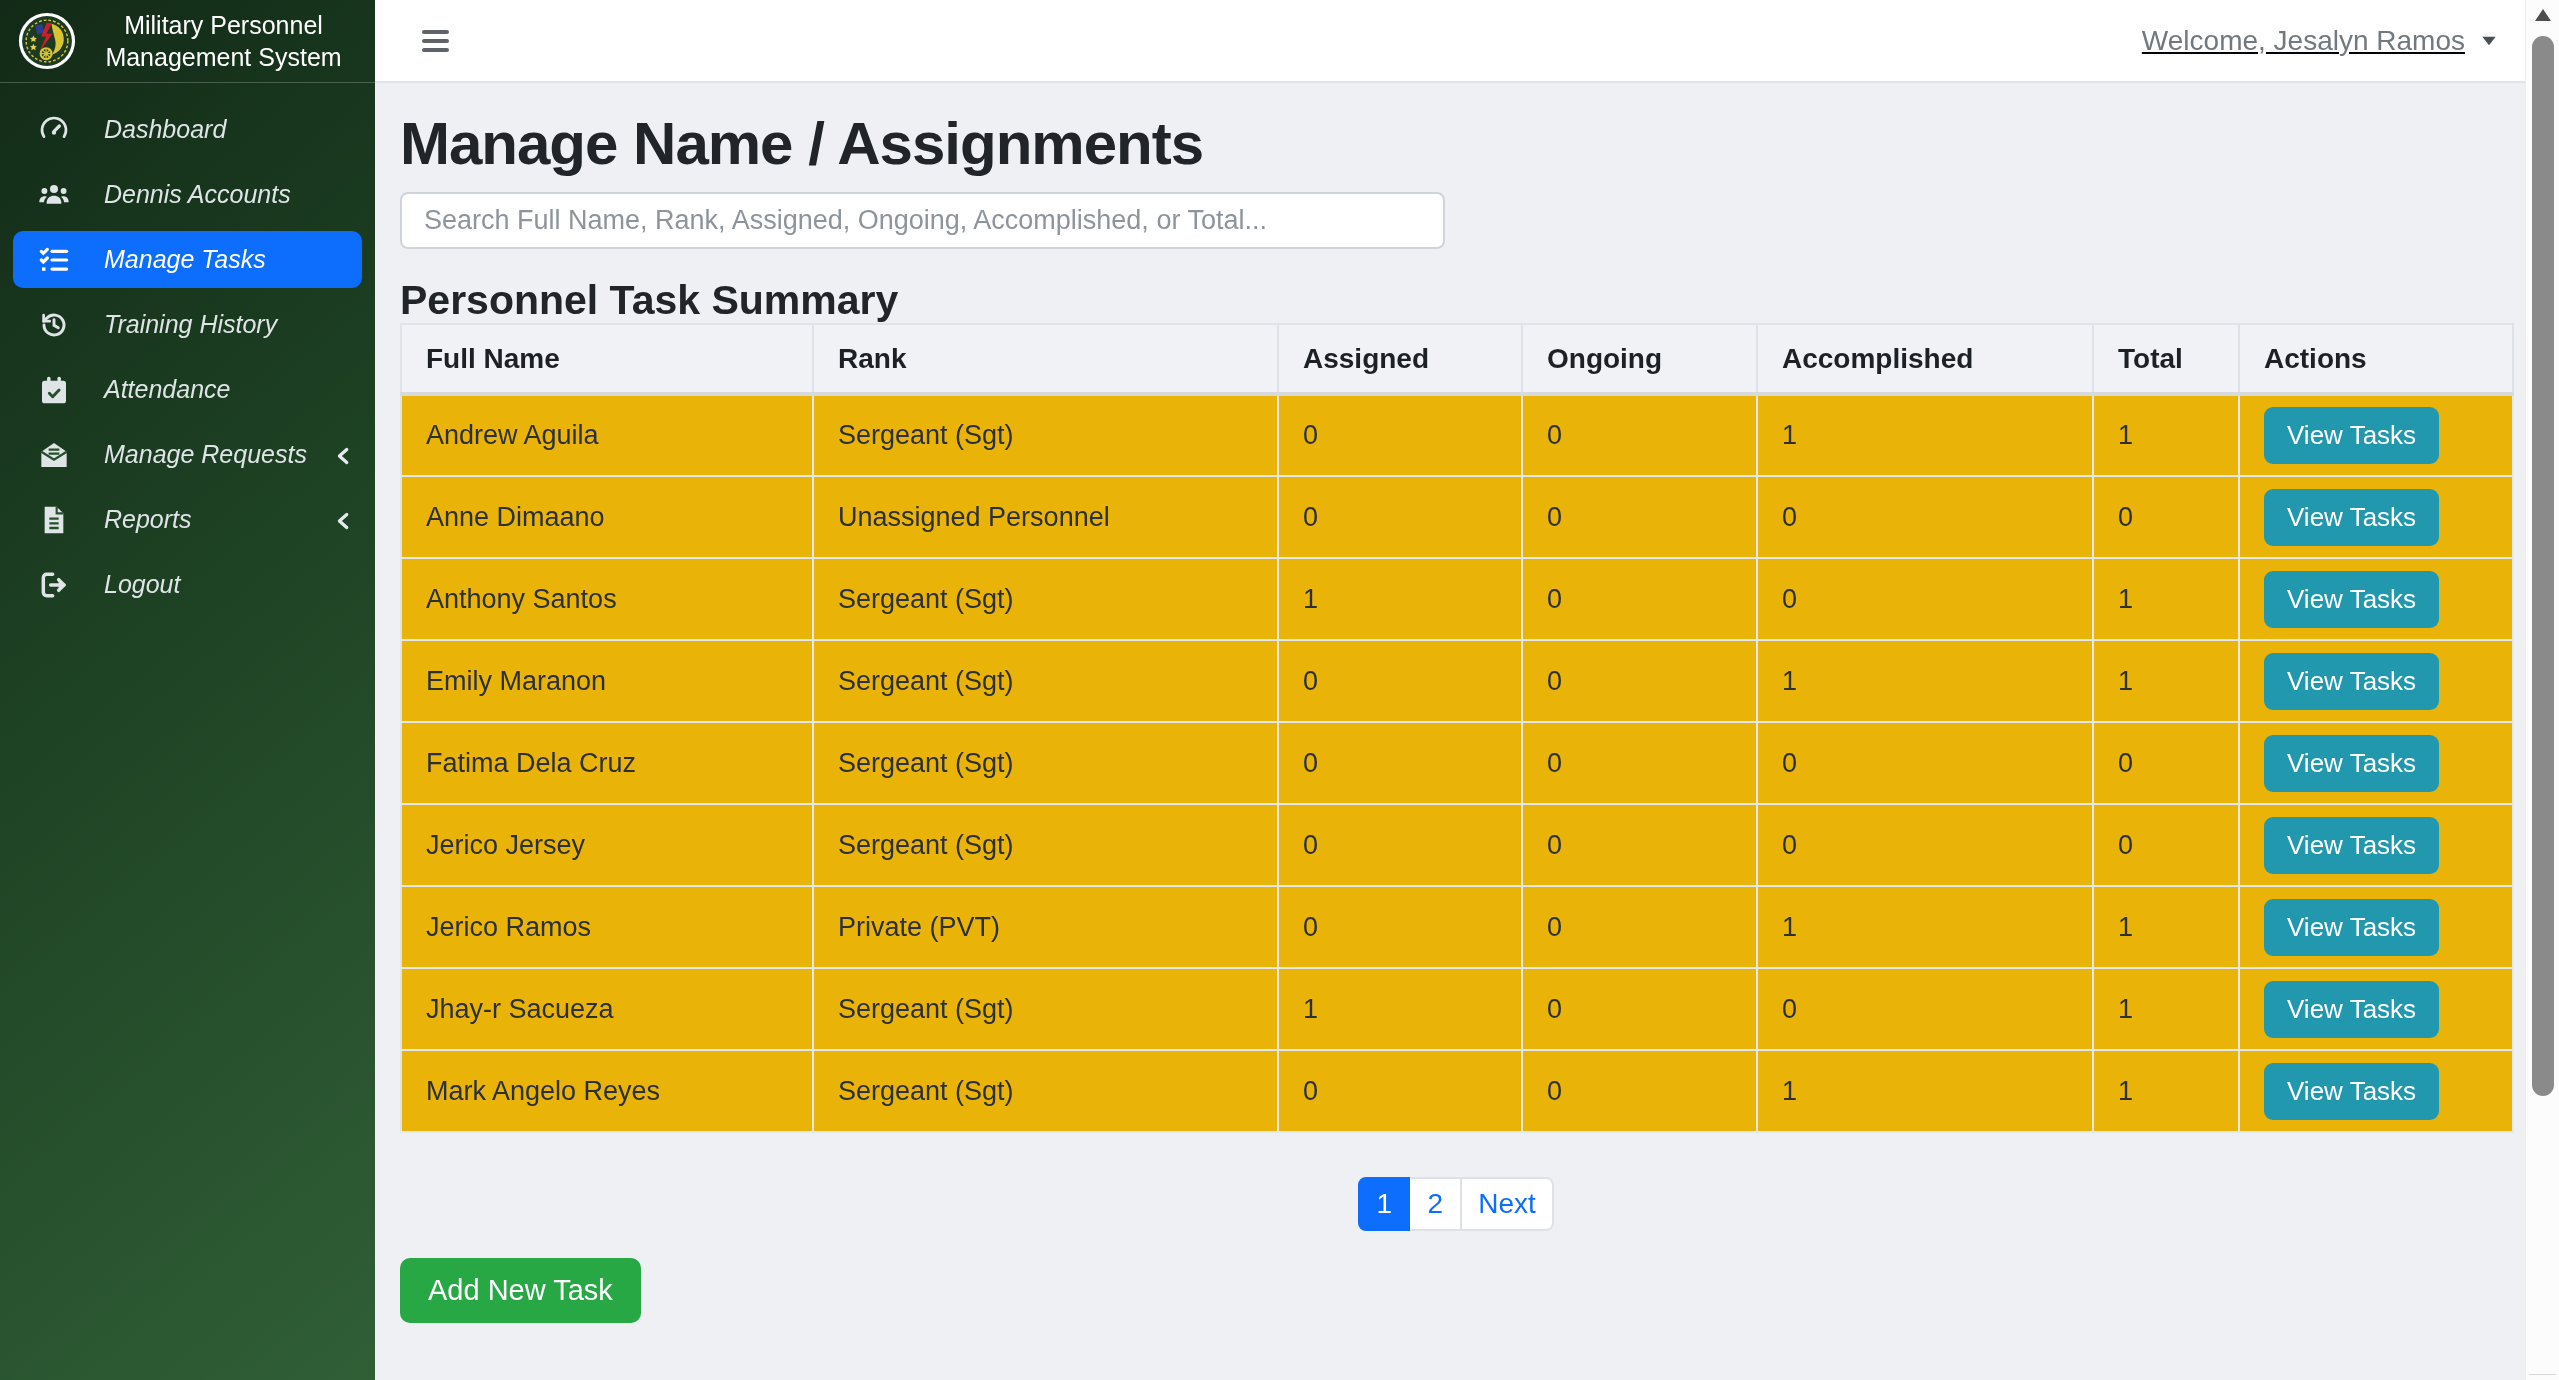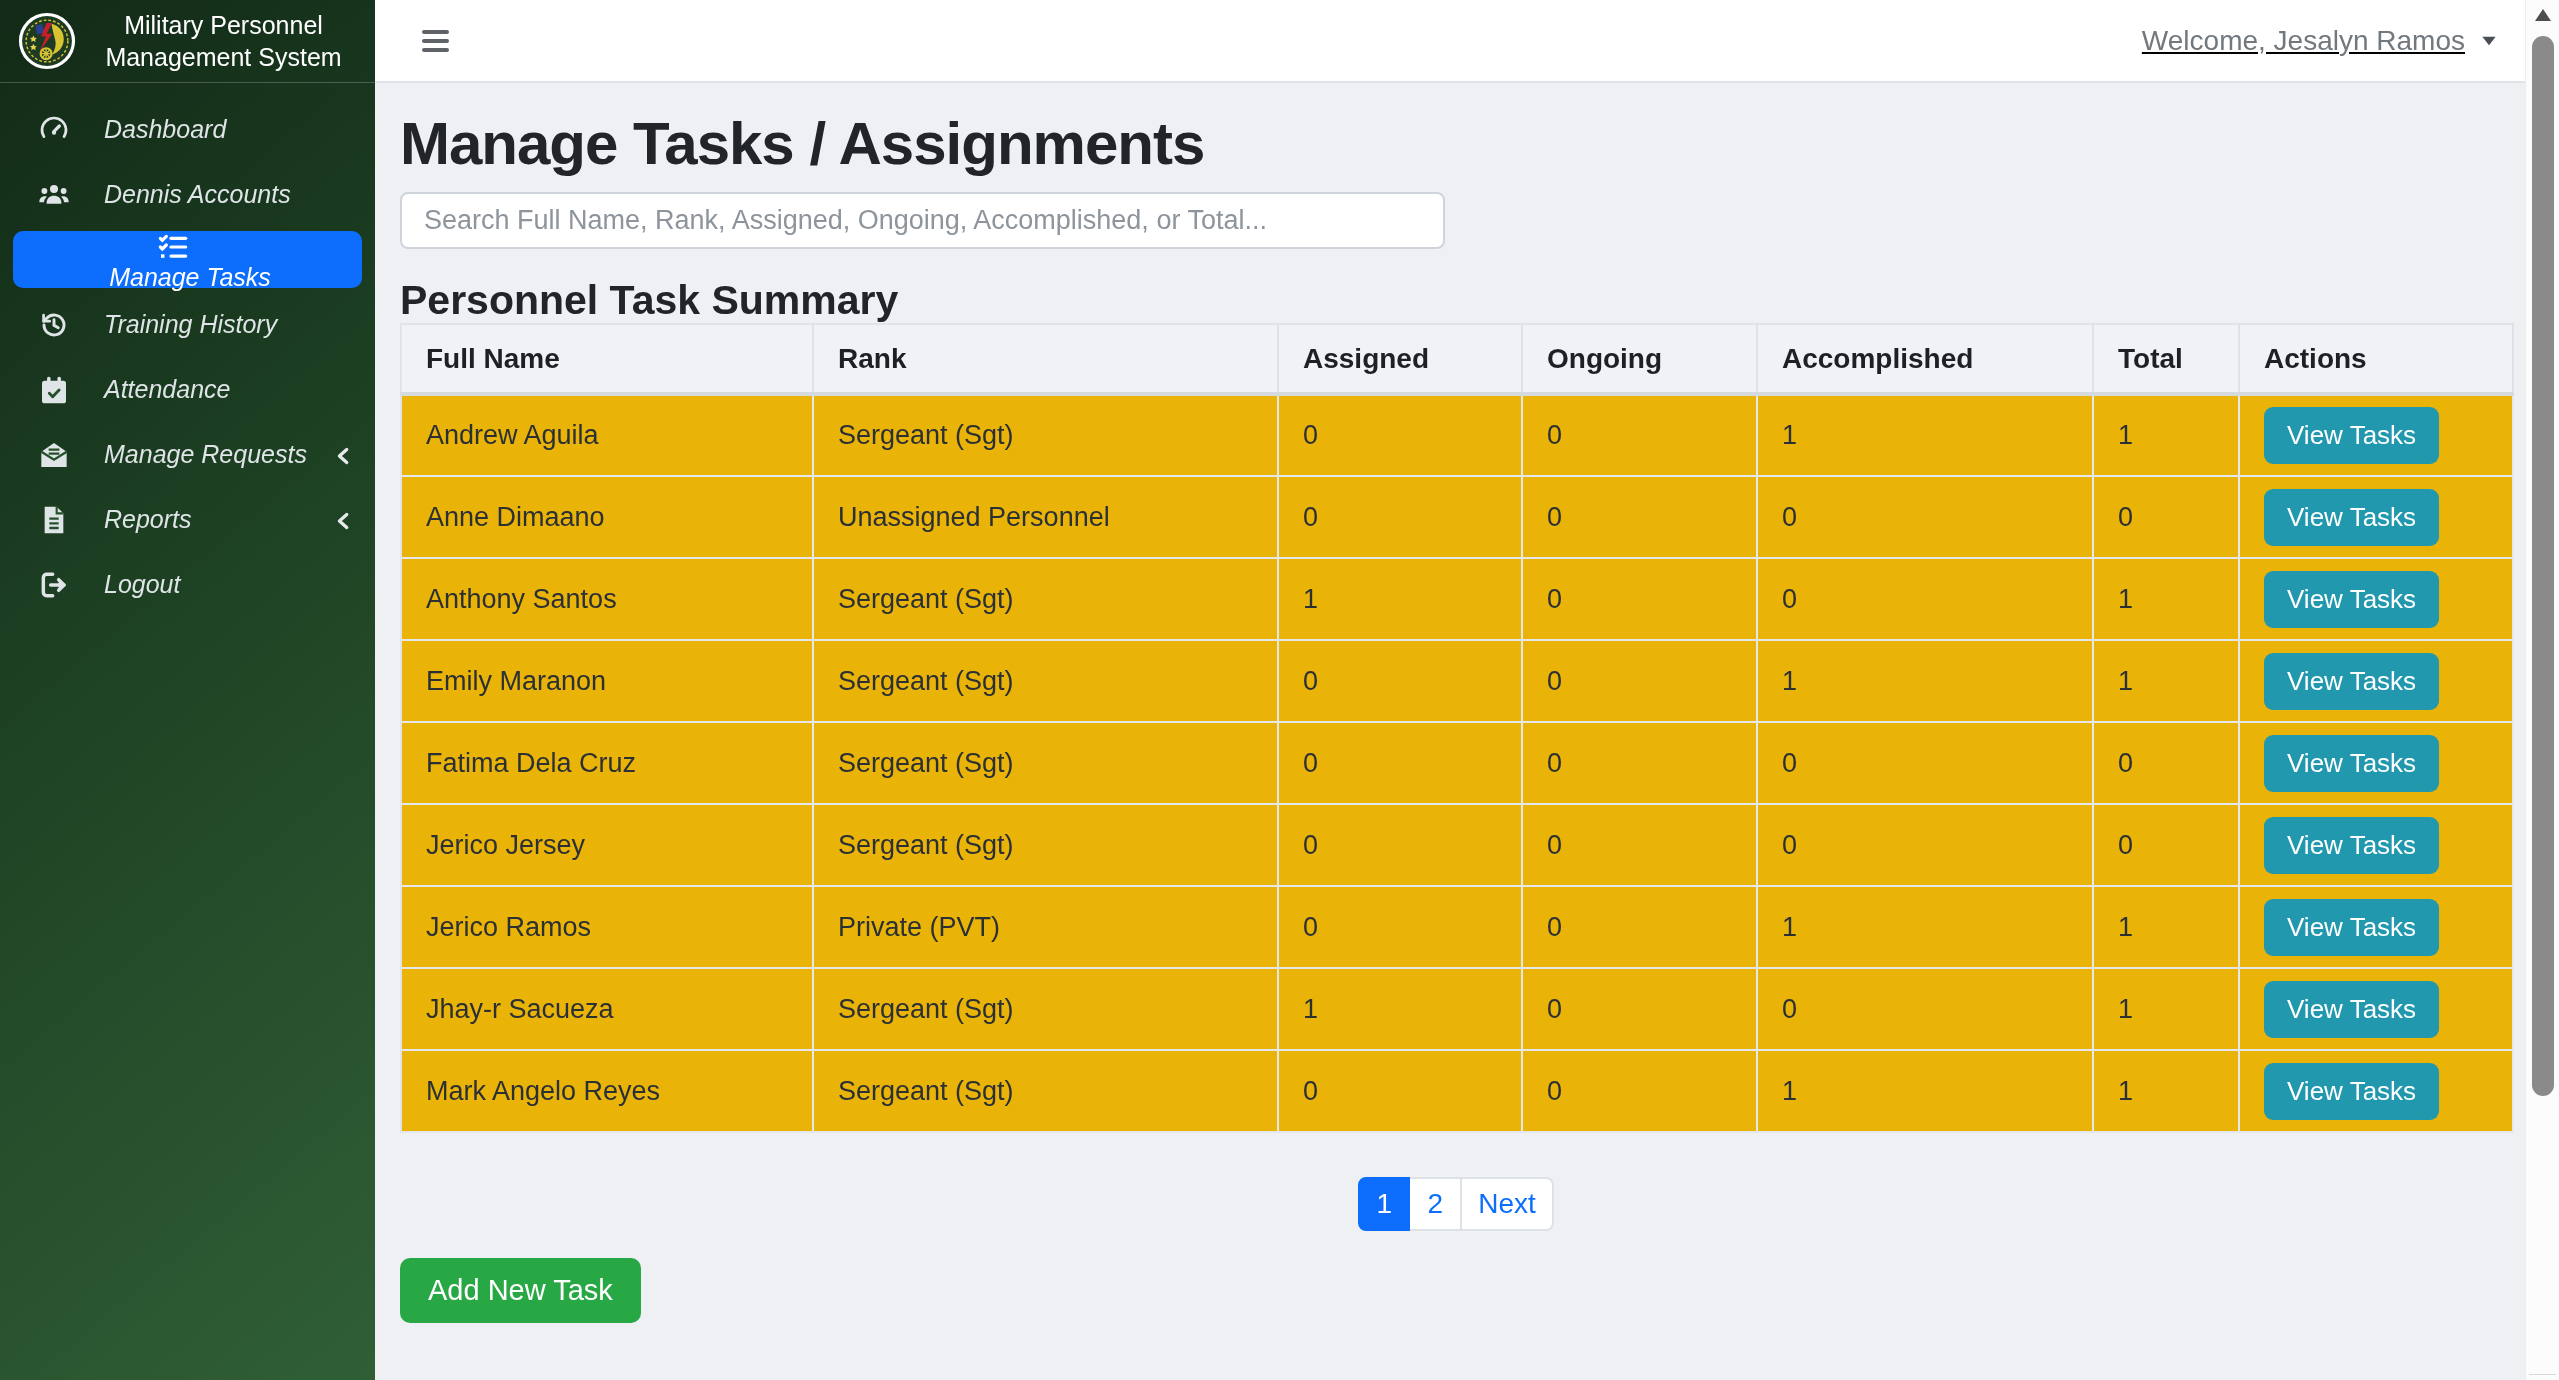--- a/index.html
+++ b/index.html
@@ -19,21 +19,21 @@
   .nav{ padding-top:14px; }
   .nav-item{
     display:flex; align-items:center; height:65px; padding:0 20px 0 38px;
     color:#dfe4e7; font-size:25px; cursor:pointer;font-style:italic;
   }
   .nav-icon{ width:44px; height:32px; margin-right:22px; display:flex; align-items:center; }
   .nav-icon svg{ width:32px; height:32px; }
   .nav-label{ flex:1; white-space:nowrap; }
   .nav-item.active{
     background:#0d6efd; color:#fff; border-radius:10px;
-    margin:4px 13px; height:57px; padding-left:25px;flex-direction:column;
+    margin:4px 13px; height:57px; padding-left:25px;
   }
   .chev{ width:22px; height:22px; color:#e6eaec; }
   .chev svg{ width:22px; height:22px; }
 
   
   .topbar{
     position:fixed; left:375px; top:0; right:34px; height:83px; background:#fff;
     border-bottom:2px solid #e0e3e7; display:flex; align-items:center;
     justify-content:space-between; padding:0 26px 0 45px; z-index:4;text-decoration:underline;
   }
@@ -248,21 +248,21 @@
     <span class="welcome">Welcome, Jesalyn Ramos</span>
     <span class="caret">
       <svg viewBox="0 0 24 24" fill="currentColor">
           <path d="M4 7h16l-8 10z"></path>
         </svg>
     </span>
   </div>
 </header>
 
 <main class="main">
-  <h1 class="page-title">Manage Tasks / Assignments</h1>
+  <h1 class="page-title">Manage Name / Assignments</h1>
 
   <input class="search-input" type="text" placeholder="Search Full Name, Rank, Assigned, Ongoing, Accomplished, or Total..." style="">
 
   <h2 class="section-heading">Personnel Task Summary</h2>
 
   <table class="tasks">
     <colgroup>
       <col style="width:412px">
         <col style="width:465px">
         <col style="width:244px">

